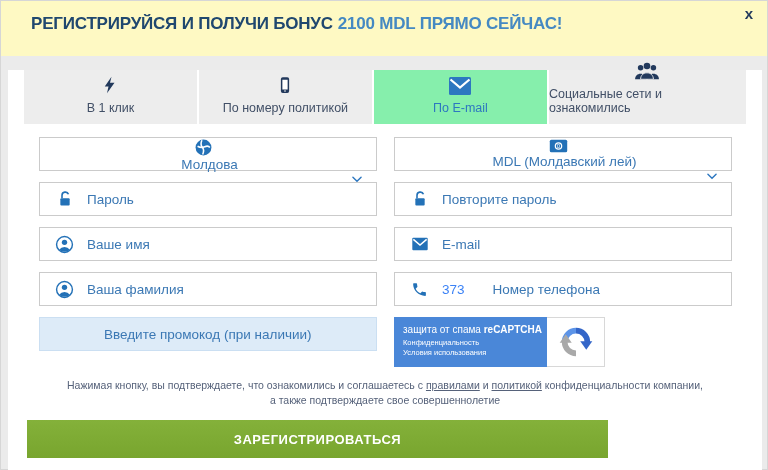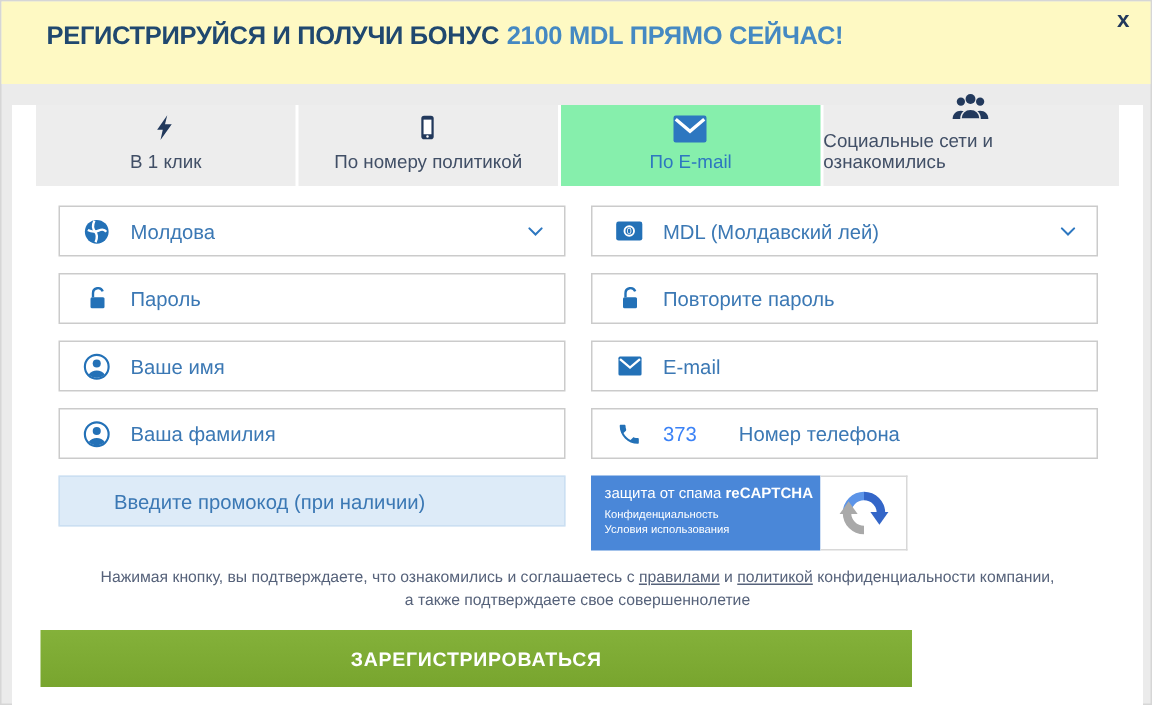--- a/index.html
+++ b/index.html
@@ -24,25 +24,25 @@
   .tab.active { background:#86efac; }
   .tab .ticon { height:24px; display:flex; align-items:flex-end; justify-content:center; margin-bottom:5px; }
   .tab .tlabel { font-size:12.5px; color:#414f66; }
   .tab.active .tlabel { color:#2d77c0; }
 
   
   .form { margin:13px 30px 0 31px; display:grid; grid-template-columns:1fr 1fr; column-gap:17px; row-gap:11px; }
   .field { height:34px; border:1px solid #cbcbcb; background:#fff; display:flex; align-items:center; padding:0 12px 0 15px; font-size:13.5px; color:#3b78b4; }
   .field .ficon { width:19px; display:flex; align-items:center; justify-content:center; margin-right:13px; flex:none; }
   .field .chev { margin-left:auto; display:flex; }
-  .field.select { cursor:pointer; }
+  .field.select { cursor:pointer;flex-direction:column; }
   .field input { border:none; outline:none; background:transparent; flex:1; font-family:"Liberation Sans",sans-serif; font-size:13.5px; color:#3b78b4; min-width:0; }
   .field input::placeholder { color:#3b78b4; opacity:1; }
   .phone-code { margin-right:28px; color:#3b82f6; }
-  .field.promo { background:#ddebf8; border:1px solid #cbdff2; padding-left:36px; }
+  .field.promo { background:#ddebf8; border:1px solid #cbdff2; padding-left:64px; }
 
   
   .captcha-cell { display:flex; align-items:flex-end; }
   .captcha { display:flex; width:211px; height:50px; }
   .captcha .blue { width:153px; background:#4a87d8; color:#fff; padding:7px 6px 0 9px; }
   .captcha .l1 { font-size:10px; white-space:nowrap; }
   .captcha .l1 b { font-weight:bold; }
   .captcha .l2 { font-size:7.5px; font-weight:normal; margin-top:3px; line-height:1.35; width:90px; }
   .captcha .logo { width:58px; background:#fff; border:1px solid #d8d8d8; border-left:none; display:flex; align-items:center; justify-content:center; }
 

